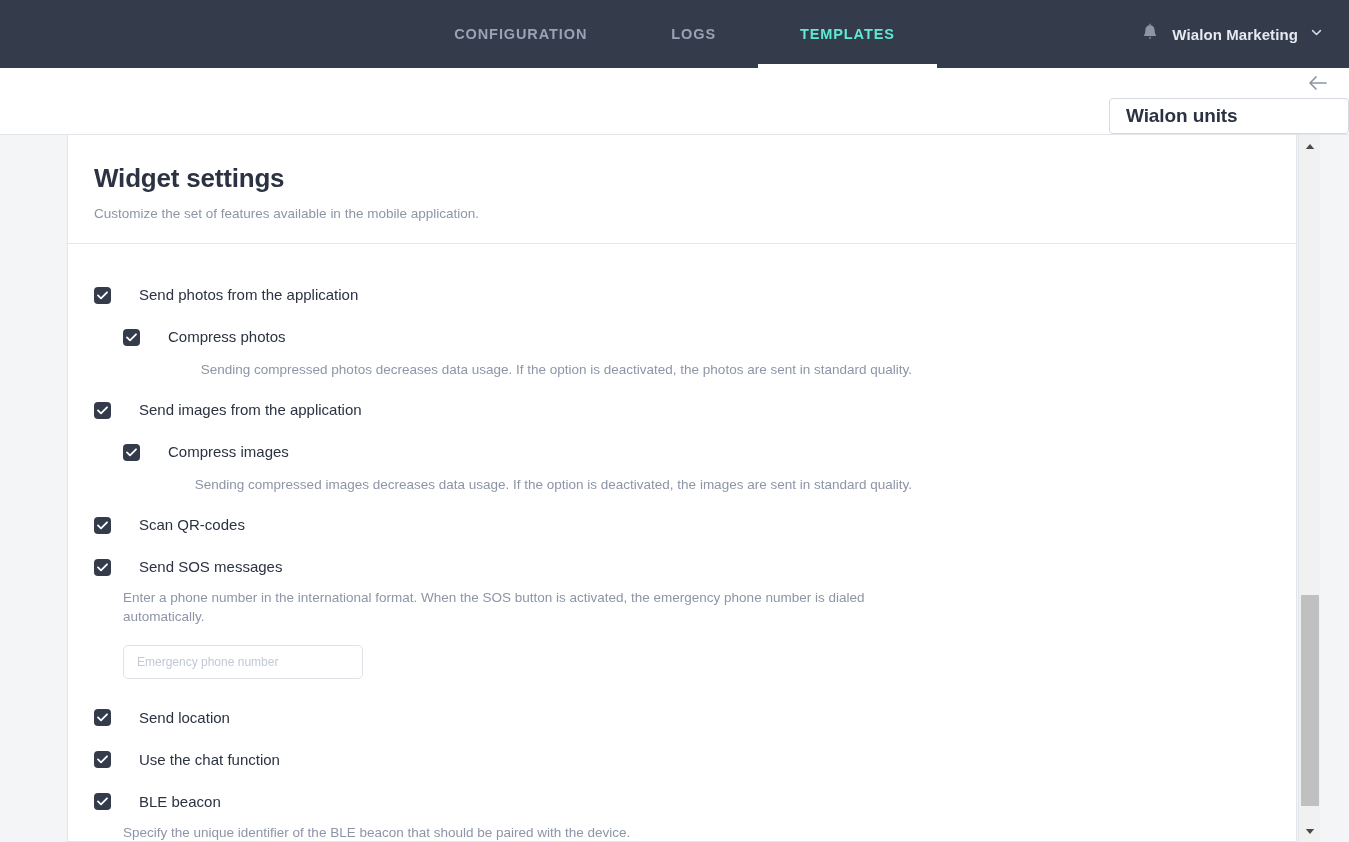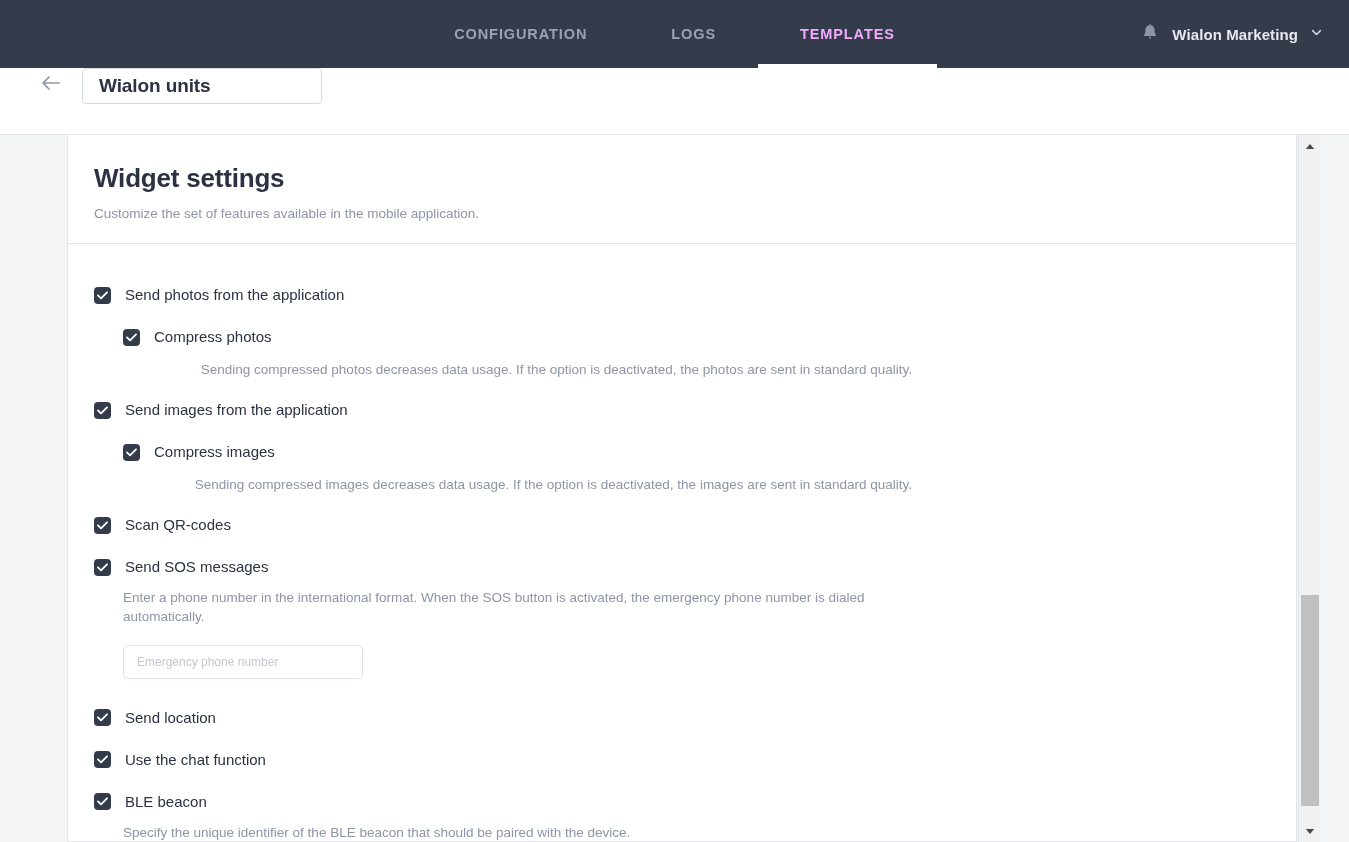--- a/index.html
+++ b/index.html
@@ -38,21 +38,21 @@
     align-items: center;
     justify-content: center;
     padding: 0 42px;
     font-size: 14.5px;
     font-weight: 600;
     letter-spacing: 0.9px;
     color: #9aa2b4;
     cursor: pointer;
     user-select: none;
   }
-  .nav-tab.active { color: #f0abfc; }
+  .nav-tab.active { color: #5eead4; }
   .nav-tab.active::after {
     content: "";
     position: absolute;
     left: 0; right: 0; bottom: 0;
     height: 4px;
     background: #ffffff;
   }
 
   .account {
     position: absolute;
@@ -69,23 +69,24 @@
     font-weight: 600;
     letter-spacing: 0.1px;
   }
   .caret { display: block; }
 
   
   .subheader {
     height: 67px;
     background: #ffffff;
     display: flex;
-    align-items: flex-start;
-    padding-left: 36px;
+    align-items: flex-end;
+    padding-left: 83px;
     border-bottom: 1px solid #e2e5ea;
+    flex-direction: column;
   }
   .back-arrow {
     width: 30px;
     height: 30px;
     display: flex;
     align-items: center;
     justify-content: center;
     cursor: pointer;
     margin-right: 16px;
   }
@@ -142,21 +143,21 @@
     color: #8d95a6;
     margin: 0;
   }
 
   .card-content { padding: 42px 26px 20px 26px; }
 
   
   .opt-row {
     display: flex;
     align-items: center;
-    gap: 14px;
+    gap: 28px;
     margin-bottom: 0;
   }
   .opt-row.indent { margin-left: 29px; text-align: right; }
 
   .cb {
     width: 17px;
     height: 17px;
     flex: 0 0 17px;
     border-radius: 4px;
     background: #343b4b;

